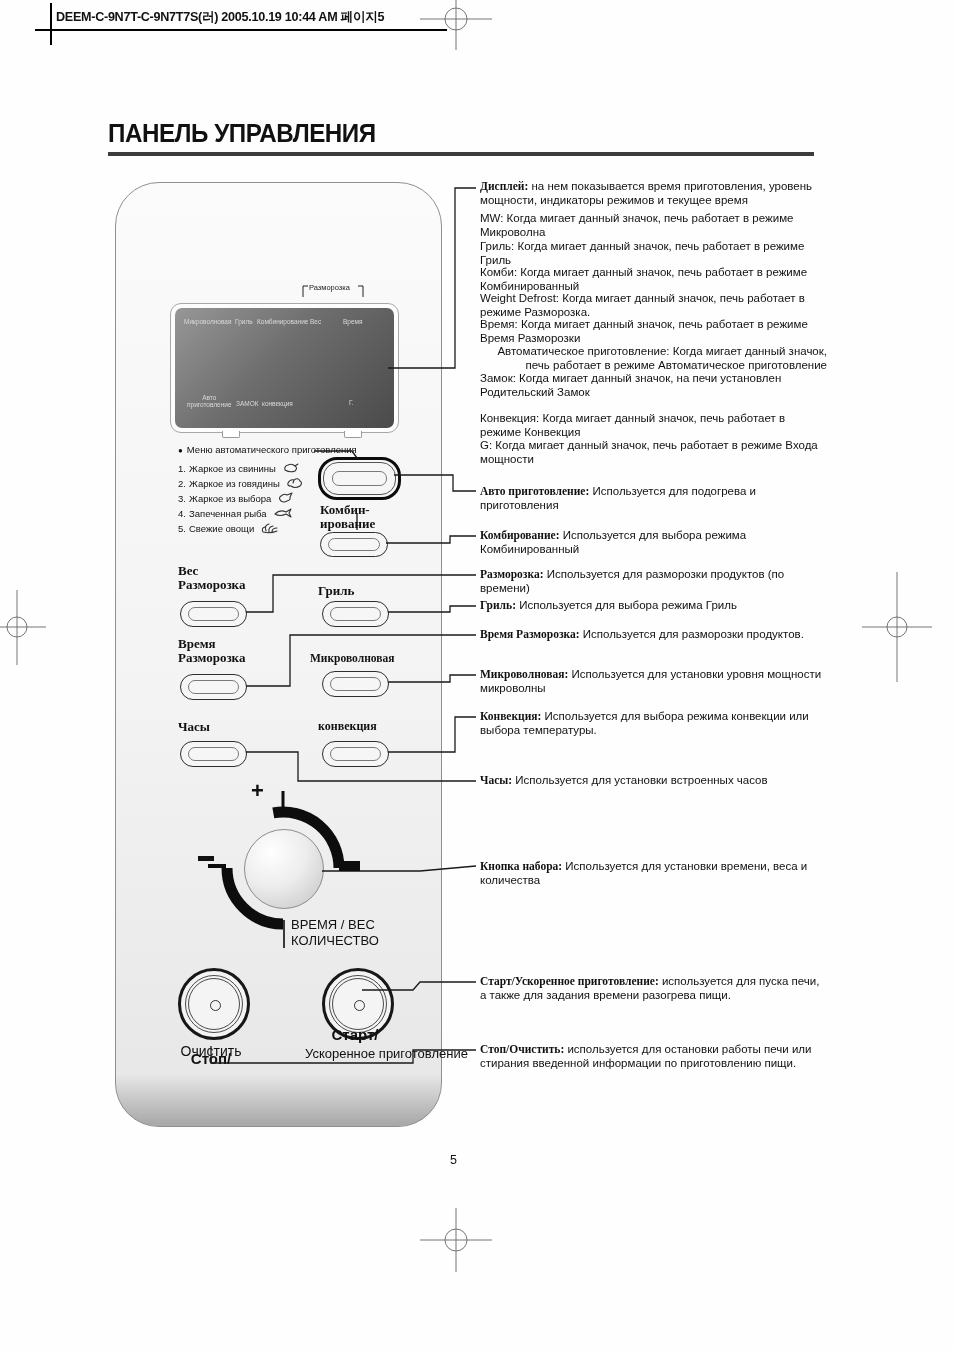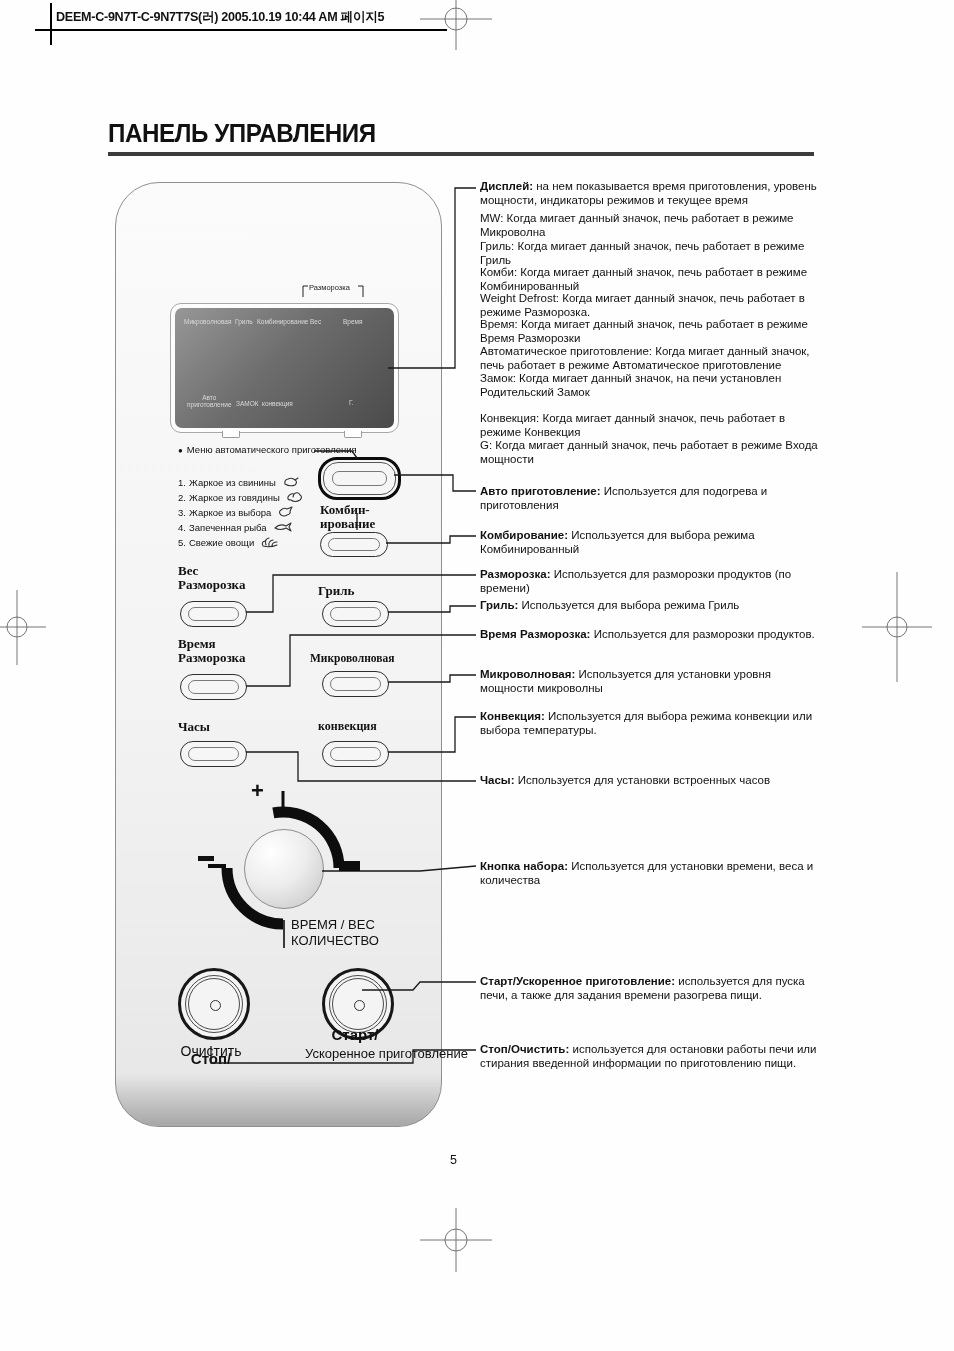--- a/index.html
+++ b/index.html
@@ -23,21 +23,21 @@
   
   .display{left:170px;top:303px;width:227px;height:128px;border:1.5px solid #a8a8a8;border-radius:11px;background:#fdfdfd;}
   .display-glass{position:absolute;inset:4px;border-radius:7px;
          background:linear-gradient(135deg,#979797 0%,#6d6d6d 45%,#4a4a4a 100%);}
   .ind{position:absolute;font-size:6.5px;color:#d9d9d9;white-space:nowrap;}
   .ind.two{white-space:pre-line;text-align:center;line-height:1.15;}
   .bracket-label{left:309px;top:283px;font-size:7.5px;color:#222;}
   .notch{width:16px;height:6px;border:1px solid #9a9a9a;border-top:none;background:#fff;border-radius:0 0 2px 2px;}
   
   .menu{left:178px;top:444px;width:165px;}
-  .menu-title{font-size:9.5px;white-space:nowrap;margin-bottom:20px;}
+  .menu-title{font-size:9.5px;white-space:nowrap;margin-bottom:6px;}
   .menu-title .dot{font-size:8px;margin-right:4px;}
   .menu-item{display:flex;align-items:center;height:15px;font-size:9.5px;white-space:nowrap;}
   .menu-item .num{width:11px;}
   .menu-item svg{margin-left:6px;flex:none;}
   
   .pill{width:65px;height:24px;border:1.8px solid #2e2e2e;border-radius:13px;background:#f6f6f6;}
   .pill::after{content:"";position:absolute;inset:5px 7px;border:1px solid #7a7a7a;border-radius:7px;}
   .pill.auto{left:318px;top:457px;width:77px;height:37px;border-width:3px;border-radius:19px;border-color:#0c0c0c;}
   .pill.auto::before{content:"";position:absolute;inset:2px;border:1px solid #555;border-radius:15px;}
   .pill.auto::after{inset:11px 11px;border-radius:7px;}
@@ -52,21 +52,21 @@
   
   .round-btn{width:66px;height:66px;border-radius:50%;border:3px solid #171717;background:#f4f4f4;}
   .round-btn .r1{position:absolute;inset:4px;border:1px solid #4a4a4a;border-radius:50%;}
   .round-btn .r2{position:absolute;inset:7px;border:1px solid #4a4a4a;border-radius:50%;}
   .round-btn .c{position:absolute;left:50%;top:50%;width:9px;height:9px;margin:-4.5px 0 0 -4.5px;border:1.2px solid #333;border-radius:50%;}
   .rb-label1{font-size:15px;font-weight:700;text-align:center;white-space:nowrap;}
   .rb-label2{font-size:14px;text-align:center;white-space:nowrap;}
   .rb-label2.small{font-size:13px;}
   
   .co{left:480px;width:347px;font-size:11.5px;line-height:13.5px;}
-  .co b{font-weight:700;}
+  .co b{font-weight:700;font-family:Liberation Serif, serif;}
   
   .pageno{left:450px;top:1153px;font-size:12.5px;}
   svg.overlay{position:absolute;left:0;top:0;pointer-events:none;}
   .icon-svg{stroke:#333;fill:none;stroke-width:1.1;stroke-linecap:round;stroke-linejoin:round;}
 </style>
 </head>
 <body>
 
 <div class="abs hdr-tick"></div>
 <div class="abs hdr-text">DEEM-C-9N7T-C-9N7T7S(러)  2005.10.19 10:44 AM  페이지5</div>
@@ -182,21 +182,21 @@
 </div>
 <div class="abs rb-label1" style="left:315px;top:1026px;width:80px;">Старт/</div>
 <div class="abs rb-label2 small" style="left:305px;top:1046px;width:100px;">Ускоренное приготовление</div>
 
 <div class="abs co" style="top:180px;"><b>Дисплей:</b><span> на нем показывается время приготовления, уровень мощности, индикаторы режимов и текущее время</span></div>
 <div class="abs co" style="top:212px;"><span>MW: Когда мигает данный значок, печь работает в режиме Микроволна</span></div>
 <div class="abs co" style="top:240px;"><span>Гриль:  Когда мигает данный значок, печь работает в режиме Гриль</span></div>
 <div class="abs co" style="top:266px;"><span>Комби: Когда мигает данный значок, печь работает в режиме Комбинированный</span></div>
 <div class="abs co" style="top:292px;"><span>Weight Defrost: Когда мигает данный значок, печь работает в режиме Разморозка.</span></div>
 <div class="abs co" style="top:318px;"><span>Время: Когда мигает данный значок, печь работает в режиме Время Разморозки</span></div>
-<div class="abs co" style="top:345px;"><span>Автоматическое приготовление: Когда мигает данный значок, печь работает в режиме Автоматическое приготовление</span></div>
+<div class="abs co" style="top:345px;text-align:right;"><span>Автоматическое приготовление: Когда мигает данный значок, печь работает в режиме Автоматическое приготовление</span></div>
 <div class="abs co" style="top:372px;"><span>Замок: Когда мигает данный значок, на печи установлен Родительский Замок</span></div>
 <div class="abs co" style="top:412px;"><span>Конвекция: Когда мигает данный значок, печь работает в режиме Конвекция</span></div>
 <div class="abs co" style="top:439px;"><span>G: Когда мигает данный значок, печь работает в режиме Входа мощности</span></div>
 <div class="abs co" style="top:485px;"><b>Авто приготовление:</b><span> Используется для подогрева и приготовления</span></div>
 <div class="abs co" style="top:529px;"><b>Комбирование:</b><span> Используется для выбора режима Комбинированный</span></div>
 <div class="abs co" style="top:568px;"><b>Разморозка:</b><span> Используется для разморозки продуктов (по времени)</span></div>
 <div class="abs co" style="top:599px;"><b>Гриль:</b><span> Используется для выбора режима Гриль</span></div>
 <div class="abs co" style="top:628px;"><b>Время Разморозка:</b><span> Используется для разморозки продуктов.</span></div>
 <div class="abs co" style="top:668px;"><b>Микроволновая:</b><span> Используется для установки уровня мощности микроволны</span></div>
 <div class="abs co" style="top:710px;"><b>Конвекция:</b><span> Используется для выбора режима конвекции или выбора температуры.</span></div>

